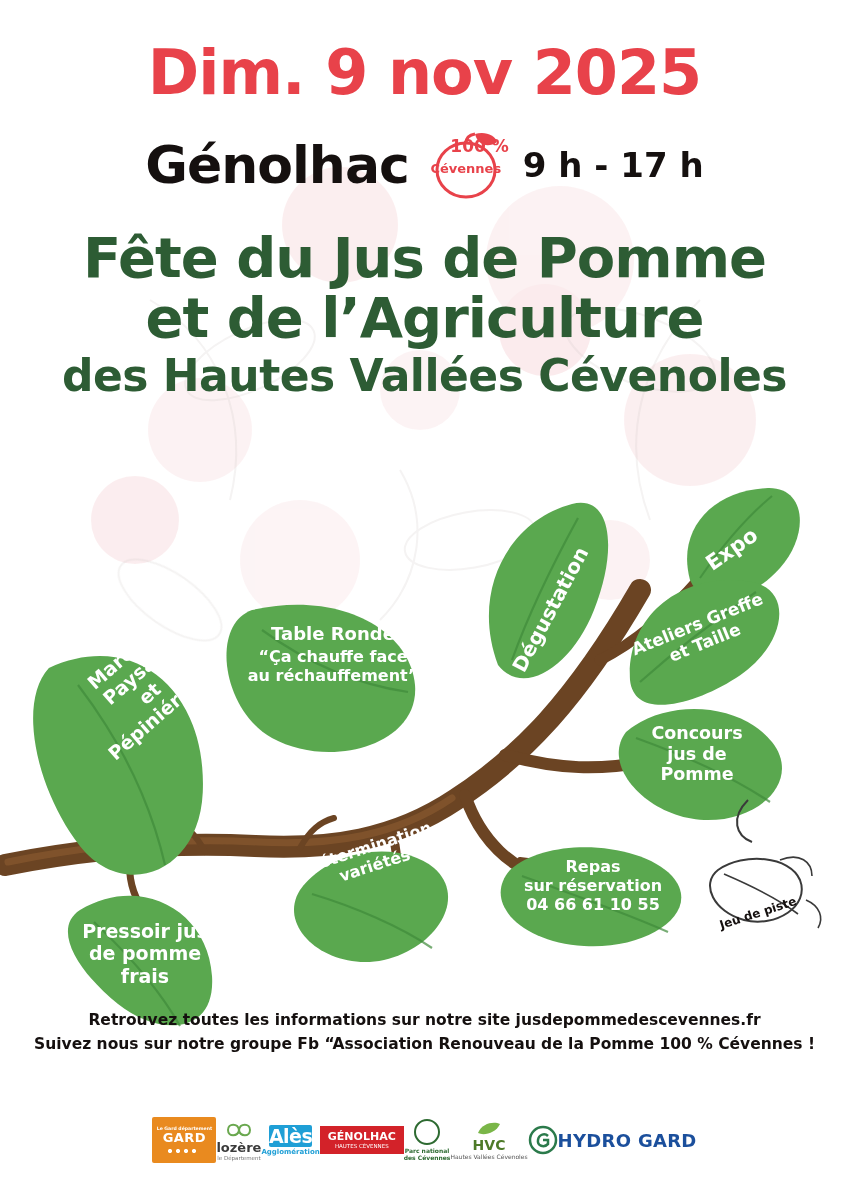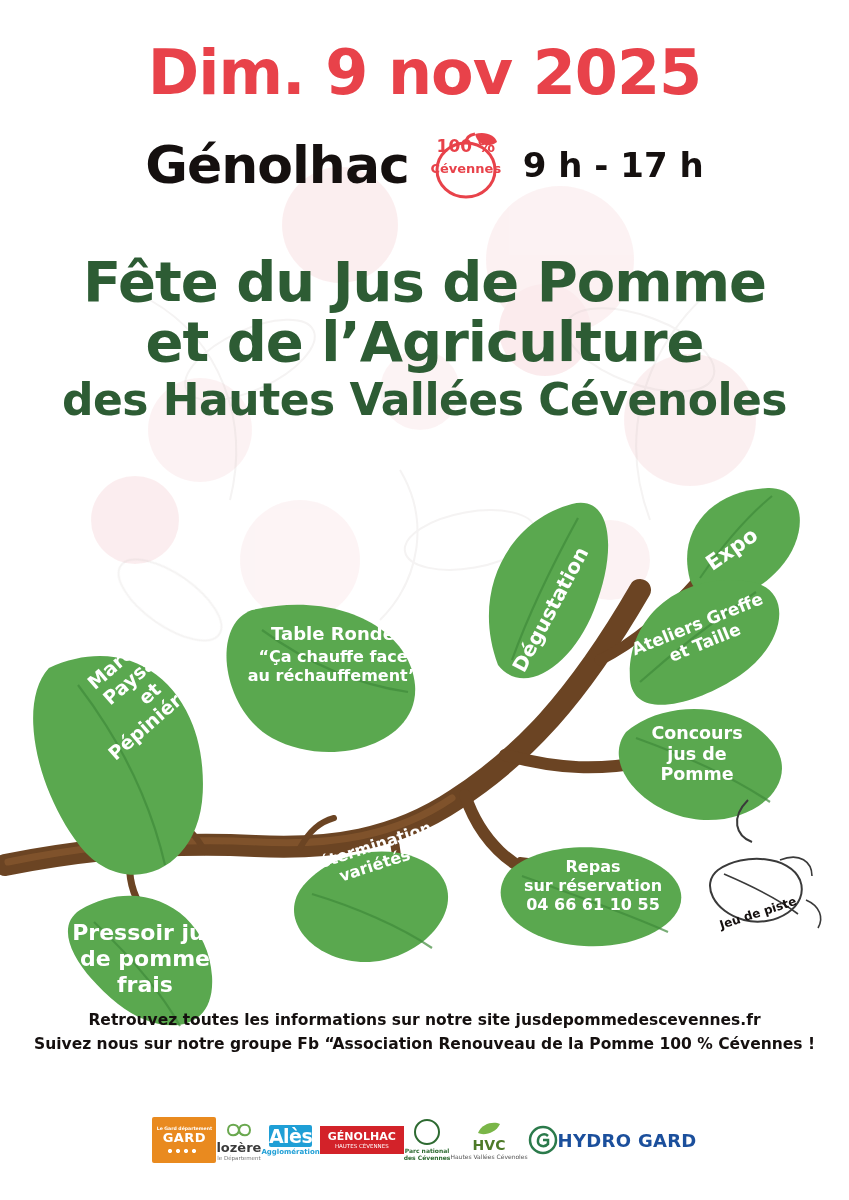--- a/index.html
+++ b/index.html
@@ -69,21 +69,21 @@
   }
   .badge-100 {
     position: relative;
     width: 86px;
     height: 74px;
   }
   .badge-100 .badge-text {
     position: absolute;
     left: 0; top: 10px;
     width: 86px;
-    text-align: center;
+    text-align: right;
     color: #e8424a;
     font-size: 17px;
     font-weight: bold;
     line-height: 1.05;
     font-family: "DejaVu Sans", sans-serif;
   }
   .badge-100 .badge-sub {
     position: absolute;
     left: 0; top: 33px;
     width: 86px;
@@ -97,21 +97,20 @@
   .title-block {
     position: absolute;
     top: 228px;
     left: 0;
     width: 849px;
     text-align: center;
     color: #2d5c34;
     font-family: "DejaVu Sans", sans-serif;
     font-weight: bold;
     z-index: 5;
-    margin-top: 24px;
   }
   .title-l1 { font-size: 56px; line-height: 1.08; letter-spacing: -1px; }
   .title-l2 { font-size: 56px; line-height: 1.08; letter-spacing: -1px; }
   .title-l3 { font-size: 44px; line-height: 1.22; letter-spacing: -0.5px; }
 
   
   .tree {
     position: absolute;
     left: 0;
     top: 470px;
@@ -370,21 +369,21 @@
     <div>Détermination</div>
     <div>variétés</div>
   </div>
 
   <div class="leaf-label" style="left:510px; top:858px; width:166px; font-size:16px;">
     <div>Repas</div>
     <div>sur réservation</div>
     <div>04 66 61 10 55</div>
   </div>
 
-  <div class="leaf-label" style="left:70px; top:920px; width:150px; font-size:22px;">
+  <div class="leaf-label" style="left:70px; top:920px; width:150px; font-size:19px;">
     <div>Pressoir jus</div>
     <div>de pomme</div>
     <div>frais</div>
   </div>
 
   <div class="leaf-label" style="left:704px; top:906px; width:108px; font-size:12px; color:#15100f; transform:rotate(-18deg);">
     <div>Jeu de piste</div>
   </div>
 
   <div class="info">

